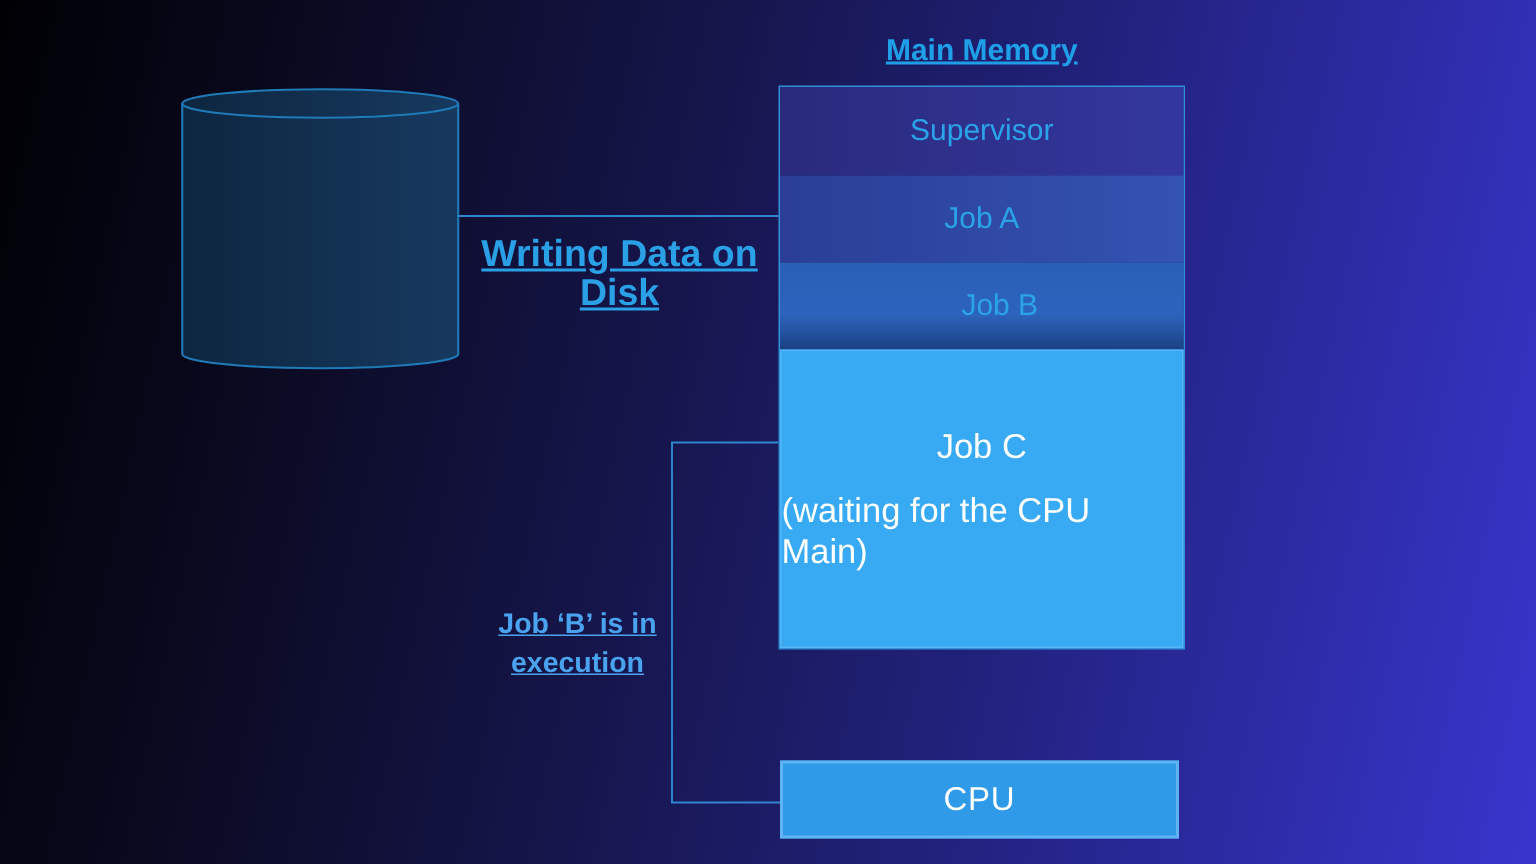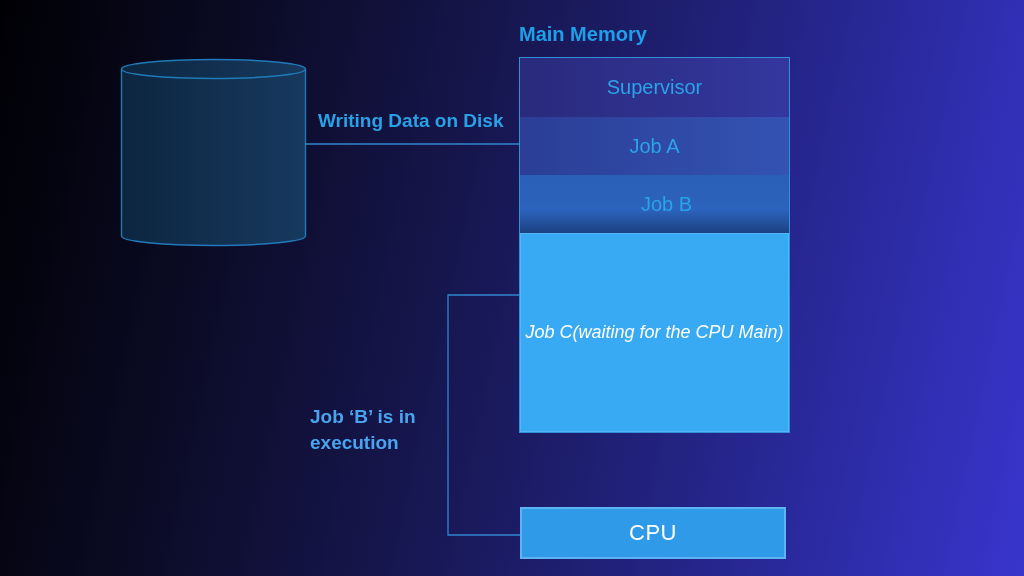--- a/index.html
+++ b/index.html
@@ -4,38 +4,38 @@
 <style>
   html,body{margin:0;padding:0;background:#111;}
   .stage{
     position:relative;
     width:1024px;height:576px;
     overflow:hidden;
     font-family:"Liberation Sans", sans-serif;
     background:linear-gradient(102deg,#000004 0%,#0a0a22 20%,#15154a 42%,#232383 68%,#3835cd 100%);
   }
   .stage svg.overlay{position:absolute;left:0;top:0;width:1024px;height:576px;}
-  .label{position:absolute;text-align:left;}
-  .blue-label{color:#2aa0e6;font-weight:700;font-size:19px;line-height:26px;}
+  .label{position:absolute;text-align:center;text-decoration:underline;}
+  .blue-label{color:#2aa0e6;font-weight:700;font-size:25px;line-height:26px;margin-top:48px;}
   .title-label{color:#1e9fe8;font-weight:700;font-size:20px;}
   .exec-label{color:#4aa3ee;font-weight:700;font-size:19px;line-height:26px;}
   .memory{
     position:absolute;left:519px;top:57px;width:271px;height:376px;
     border:1px solid #3090d8;box-sizing:border-box;
     display:flex;flex-direction:column;
   }
   .mem-sec{display:flex;align-items:center;justify-content:center;
     color:#2aa3e8;font-size:20px;font-weight:400;box-sizing:border-box;}
   .sec-supervisor{height:59px;background:linear-gradient(90deg,#292a7c,#34379e);}
   .sec-joba{height:58px;background:linear-gradient(90deg,#2a3e96,#3453b2);}
   .sec-jobb{height:58px;background:linear-gradient(180deg,#2a5fb6 0%,#2c63bc 60%,#1c4183 100%);padding-left:24px;}
   .sec-jobc{
     flex:1;background:#38a9f3;border:1px solid #55b5f7;
-    display:flex;flex-direction:row;align-items:center;justify-content:center;
-    row-gap:16px;color:#ffffff;font-size:18px;font-weight:400;font-style:italic;
+    display:flex;flex-direction:column;align-items:center;justify-content:center;
+    row-gap:16px;color:#ffffff;font-size:23px;font-weight:400;
   }
   .cpu-box{
     position:absolute;left:520px;top:507px;width:266px;height:52px;
     background:#2e9ae8;border:2px solid #5fb3f2;box-sizing:border-box;
     display:flex;align-items:center;justify-content:center;
     color:#ffffff;font-weight:400;font-size:22px;letter-spacing:0.5px;
   }
   .storage-label{left:121px;top:131px;width:186px;}
   .title-pos{left:519px;top:23px;width:271px;}
   .write-pos{left:318px;top:108px;width:190px;}

